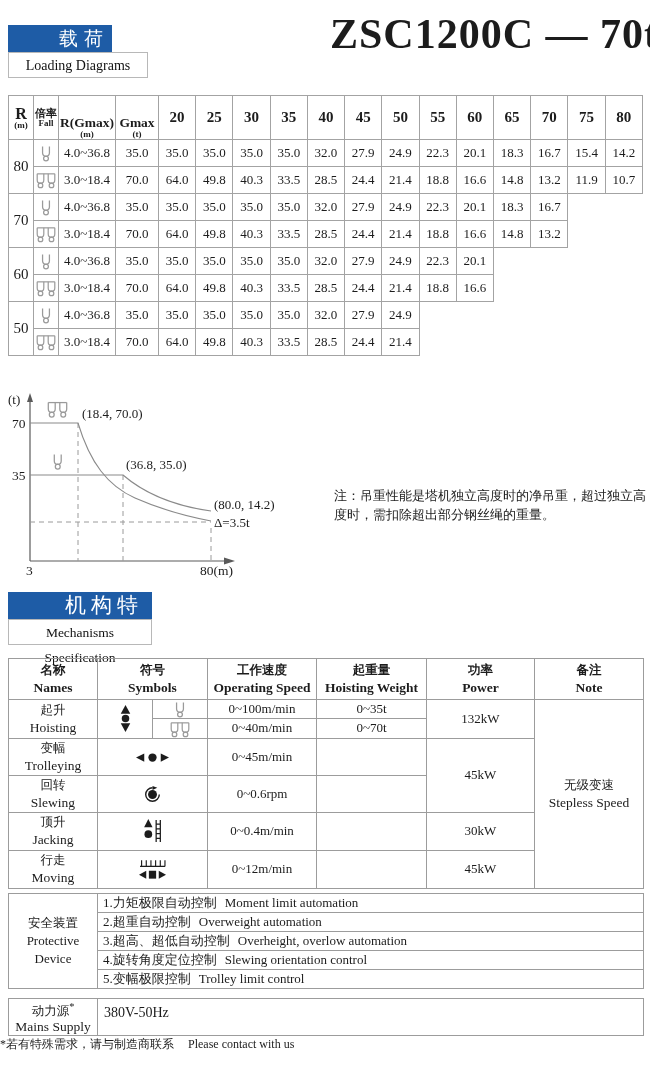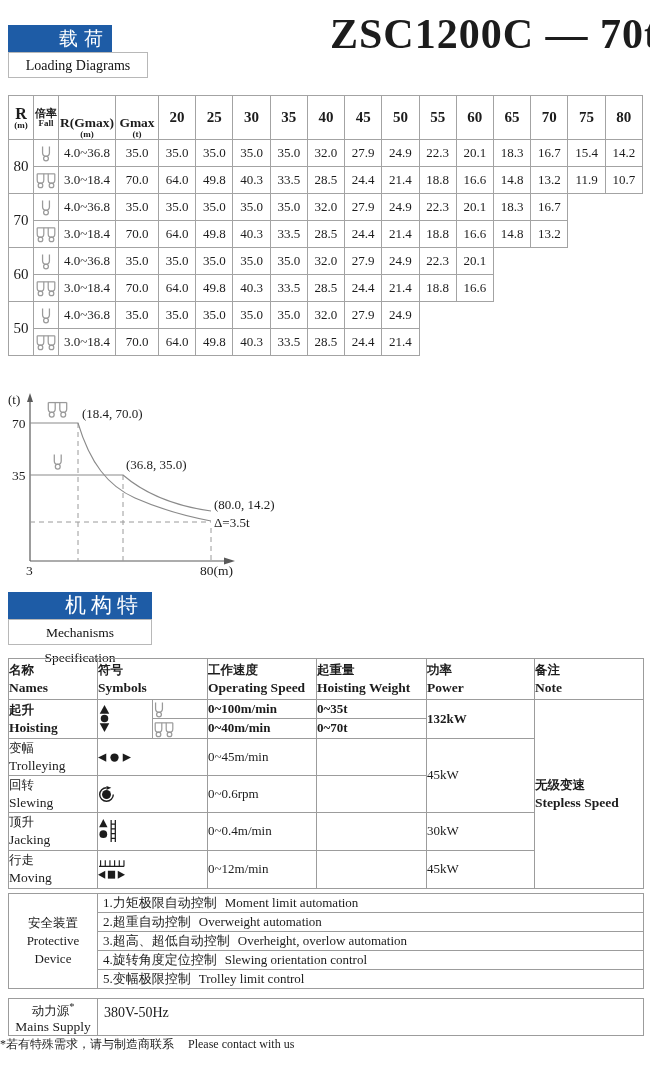--- a/index.html
+++ b/index.html
@@ -44,25 +44,25 @@
   #chart .tick { font-size:13.5px; }
 
   
   #notes { left:334px; top:486px; width:312px; }
   #notes .zh { font-size:13px; line-height:19px; color:#222; }
   #notes .en { font-size:13.5px; line-height:18px; margin-top:5px; }
 
   
   #mech-wrap { left:8px; top:658px; }
   .mech { width:635px; }
-  .mech th, .mech td { border:1px solid #9c9c9c; text-align:left; vertical-align:middle; overflow:hidden; }
+  .mech th, .mech td { border:1px solid #9c9c9c; text-align:center; vertical-align:middle; overflow:hidden; }
   .mech .zh { display:block; font-size:12.5px; line-height:17px; }
   .mech .en { display:block; font-size:13.5px; line-height:17px; }
   .mech tr.mh { height:41px; }
-  .mech tr.sub { height:19px;font-weight:bold; }
+  .mech tr.sub { height:19px; }
   .mech tr.r37 { height:37px; }
   .mech tr.r38 { height:38px; }
   .mech td.val { font-size:13px; }
   .mech td.sym svg { vertical-align:middle; }
 
   
   #prot-wrap { left:8px; top:893px; }
   .prot { width:635px; }
   .prot td { border:1px solid #9c9c9c; vertical-align:middle; }
   .prot tr { height:19px; }
@@ -340,20 +340,21 @@
   <use href="#sym-hook-double" transform="translate(46,14) scale(1.15)"></use>
   <use href="#sym-hook-single" transform="translate(52,66) scale(1.15)"></use>
 
   <text x="82" y="30">(18.4, 70.0)</text>
   <text x="126" y="81">(36.8, 35.0)</text>
   <text x="214" y="121">(80.0, 14.2)</text>
   <text x="214" y="139">Δ=3.5t</text>
 </svg>
 
 <div class="abs" id="notes">
+  <div class="zh">注：吊重性能是塔机独立高度时的净吊重，超过独立高度时，需扣除超出部分钢丝绳的重量。</div>
 </div>
 
 <div class="abs badge-zh" id="badge2-zh">机构特性</div>
 <div class="abs badge-en" id="badge2-en">Mechanisms Specification</div>
 
 <div class="abs" id="mech-wrap">
 <table class="mech">
   <colgroup>
     <col style="width:89px">
         <col style="width:55px">

